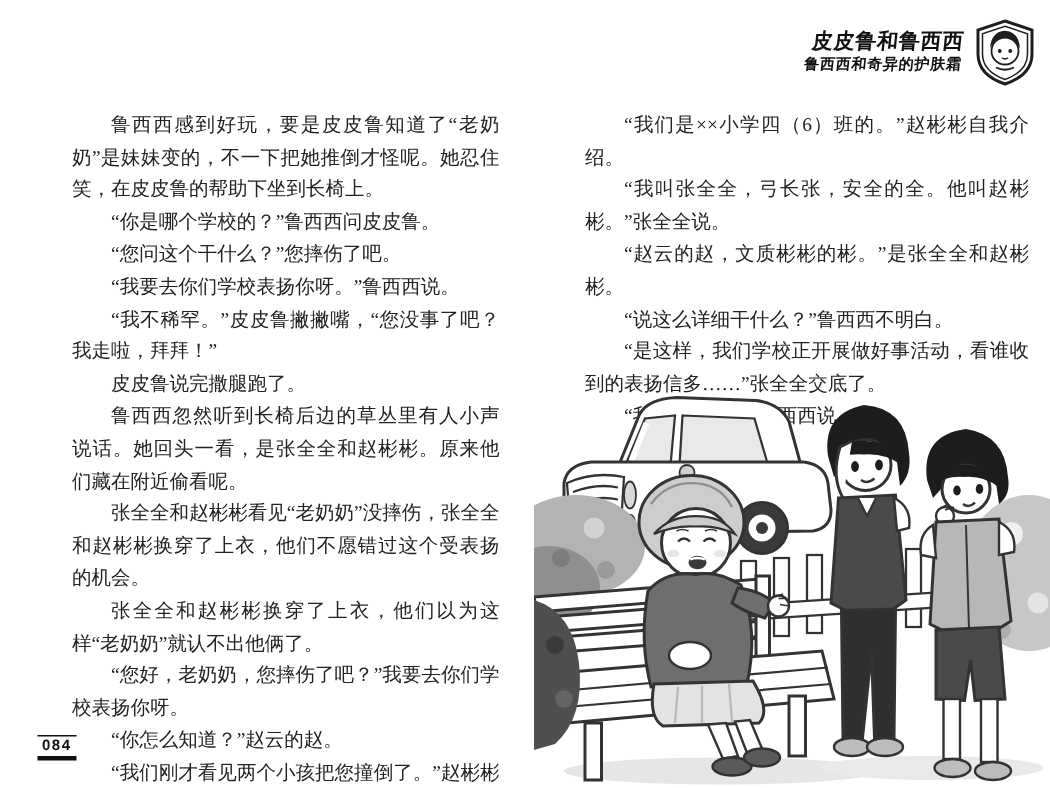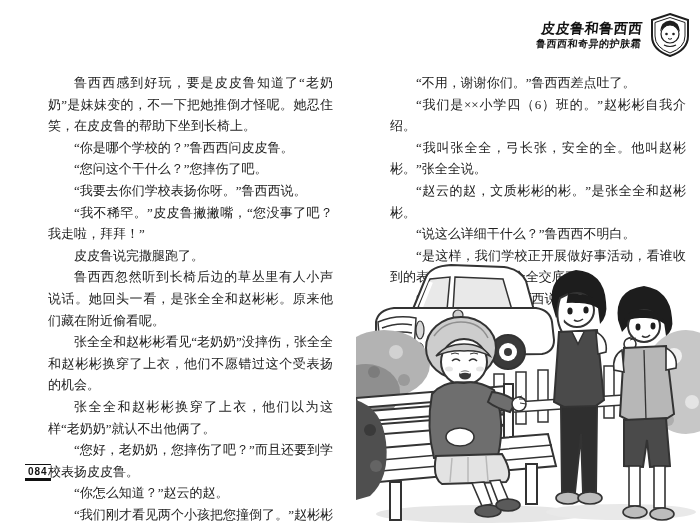--- a/index.html
+++ b/index.html
@@ -19,21 +19,21 @@
   
   .col{position:absolute;font-size:13px;line-height:21.6px;text-align:justify;color:#222;}
   .col p{margin:0;text-indent:2em;}
   .col-left{left:48px;top:72px;width:285px;}
   .col-right{left:390px;top:72px;width:296px;}
 
   
   .illustration{position:absolute;left:356px;top:252px;width:344px;height:273px;}
 
   
-  .page-number{position:absolute;left:25px;top:461px;}
+  .page-number{position:absolute;left:25px;top:487px;}
   .pn-box{
     display:inline-block;font-family:"Liberation Sans","DejaVu Sans",sans-serif;
     font-size:10px;font-weight:bold;color:#111;letter-spacing:1px;
     border-top:1px solid #111;border-bottom:3px solid #111;padding:1px 3px 1px 3px;
   }
 </style>
 </head>
 <body>
 
 <div class="spread">
@@ -58,28 +58,27 @@
   <section class="col col-left">
     <p>鲁西西感到好玩，要是皮皮鲁知道了“老奶奶”是妹妹变的，不一下把她推倒才怪呢。她忍住笑，在皮皮鲁的帮助下坐到长椅上。</p>
     <p>“你是哪个学校的？”鲁西西问皮皮鲁。</p>
     <p>“您问这个干什么？”您摔伤了吧。</p>
     <p>“我要去你们学校表扬你呀。”鲁西西说。</p>
     <p>“我不稀罕。”皮皮鲁撇撇嘴，“您没事了吧？我走啦，拜拜！”</p>
     <p>皮皮鲁说完撒腿跑了。</p>
     <p>鲁西西忽然听到长椅后边的草丛里有人小声说话。她回头一看，是张全全和赵彬彬。原来他们藏在附近偷看呢。</p>
     <p>张全全和赵彬彬看见“老奶奶”没摔伤，张全全和赵彬彬换穿了上衣，他们不愿错过这个受表扬的机会。</p>
     <p>张全全和赵彬彬换穿了上衣，他们以为这样“老奶奶”就认不出他俩了。</p>
-    <p>“您好，老奶奶，您摔伤了吧？”而且还要到学校表扬皮皮鲁。</p>
+    <p>“您好，老奶奶，您摔伤了吧？”我要去你们学校表扬你呀。</p>
     <p>“你怎么知道？”赵云的赵。</p>
     <p>“我们刚才看见两个小孩把您撞倒了。”赵彬彬说。</p>
 
   </section>
 
   <section class="col col-right">
-    <p>“不用，谢谢你们。”鲁西西差点吐了。</p>
     <p>“我们是××小学四（6）班的。”赵彬彬自我介绍。</p>
     <p>“我叫张全全，弓长张，安全的全。他叫赵彬彬。”张全全说。</p>
     <p>“赵云的赵，文质彬彬的彬。”是张全全和赵彬彬。</p>
     <p>“说这么详细干什么？”鲁西西不明白。</p>
     <p>“是这样，我们学校正开展做好事活动，看谁收到的表扬信多……”张全全交底了。</p>
     <p>“我不识字呀！”鲁西西说。</p>
   </section>
 
   <svg class="illustration" viewBox="0 0 344 273">
 

